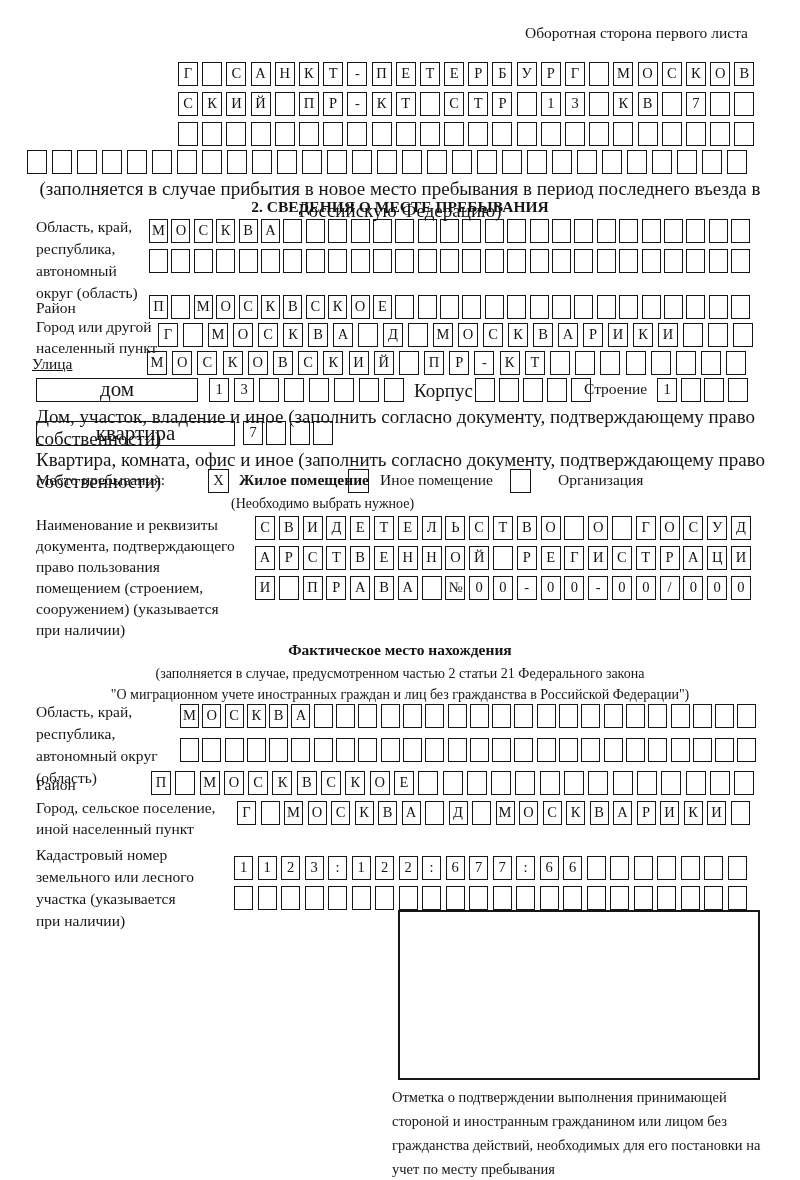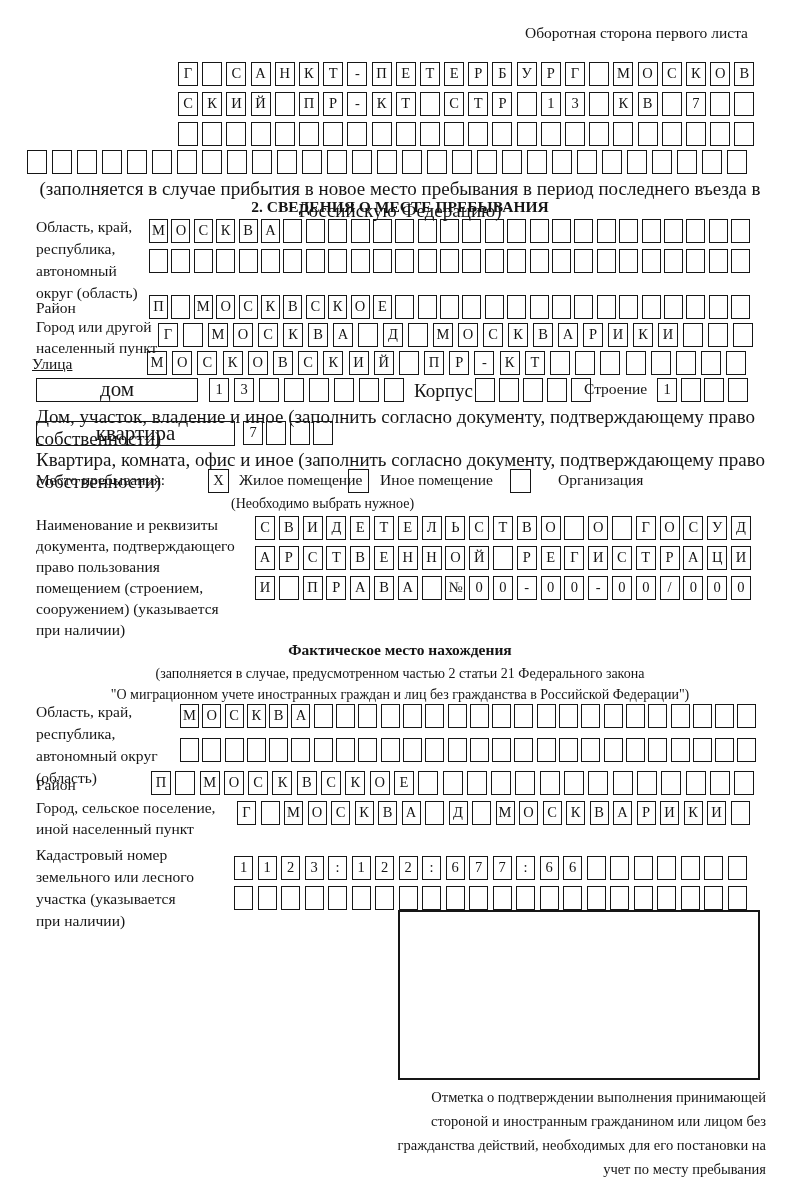--- a/index.html
+++ b/index.html
@@ -10,21 +10,21 @@
   .lbl.lh21{line-height:21px;} .lbl.lh22{line-height:22px;}
   .note{position:absolute;font-size:19px;white-space:pre-line;}
   .center{left:0;width:800px;text-align:center;}
   .h{position:absolute;font-weight:bold;font-size:15.5px;}
   .boxrow{position:absolute;display:flex;gap:var(--g,4px);}
   .cb{flex:0 0 auto;width:var(--bw,20px);height:24px;border:1.6px solid #161616;
       box-sizing:border-box;font-size:14.5px;line-height:20px;text-align:center;overflow:hidden;}
   .widebox{position:absolute;border:1.6px solid #161616;box-sizing:border-box;
       text-align:center;font-size:21px;line-height:21px;}
   .stampbox{position:absolute;border:2px solid #161616;box-sizing:border-box;background:#fff;}
-  .stampnote{position:absolute;font-size:14.5px;line-height:24px;text-align:right;}
+  .stampnote{position:absolute;font-size:14.5px;line-height:24px;text-align:left;}
 </style>
 </head>
 <body>
 
 <div class="page">
 
   <div class="abs" style="top:24px;right:52px;font-size:15.5px;">Оборотная сторона первого листа</div>
 
   <div class="boxrow" style="left:178px;top:62px;--g:4.2px;">
       <span class="cb">Г</span>
@@ -322,21 +322,21 @@
   <div class="boxrow" style="left:243px;top:421px;--g:3.3px;">
       <span class="cb">7</span>
       <span class="cb"></span>
       <span class="cb"></span>
       <span class="cb"></span>
     </div>
   <div class="note" style="left:36px;top:449px;">Квартира, комната, офис и иное (заполнить согласно документу, подтверждающему право собственности)</div>
 
   <div class="abs" style="left:36px;top:471px;font-size:15.5px;">Место пребывания:</div>
   <div class="cb abs" style="left:208px;top:469px;width:21px;">X</div>
-  <div class="abs" style="left:239px;top:471px;font-size:15.5px;">Жилое помещение</div>
+  <div class="abs" style="left:239px;top:471px;font-size:15.5px;font-weight:bold;">Жилое помещение</div>
   <div class="cb abs" style="left:348px;top:469px;width:21px;"></div>
   <div class="abs" style="left:380px;top:471px;font-size:15.5px;">Иное помещение</div>
   <div class="cb abs" style="left:510px;top:469px;width:21px;"></div>
   <div class="abs" style="left:558px;top:471px;font-size:15.5px;">Организация</div>
   <div class="abs" style="left:231px;top:496px;font-size:14px;">(Необходимо выбрать нужное)</div>
 
   <div class="lbl lh21" style="left:36px;top:514px;">Наименование и реквизиты
 документа, подтверждающего
 право пользования
 помещением (строением,

